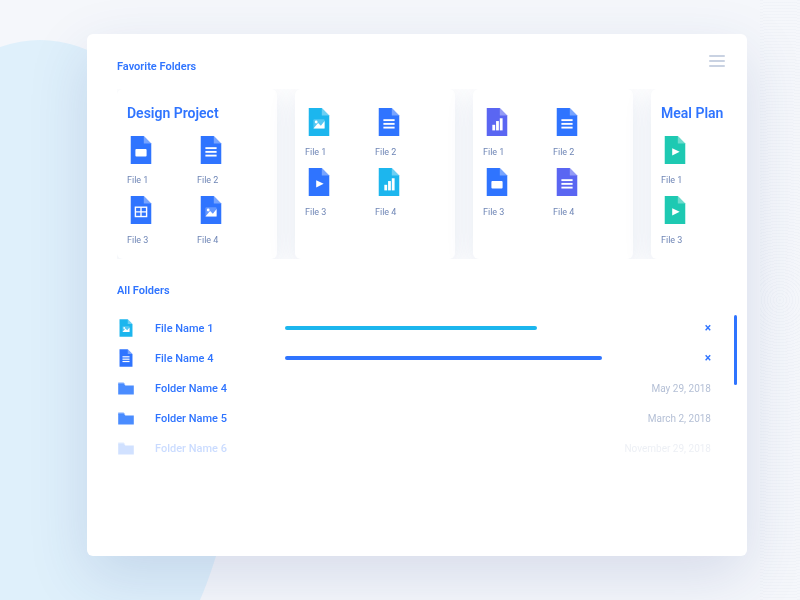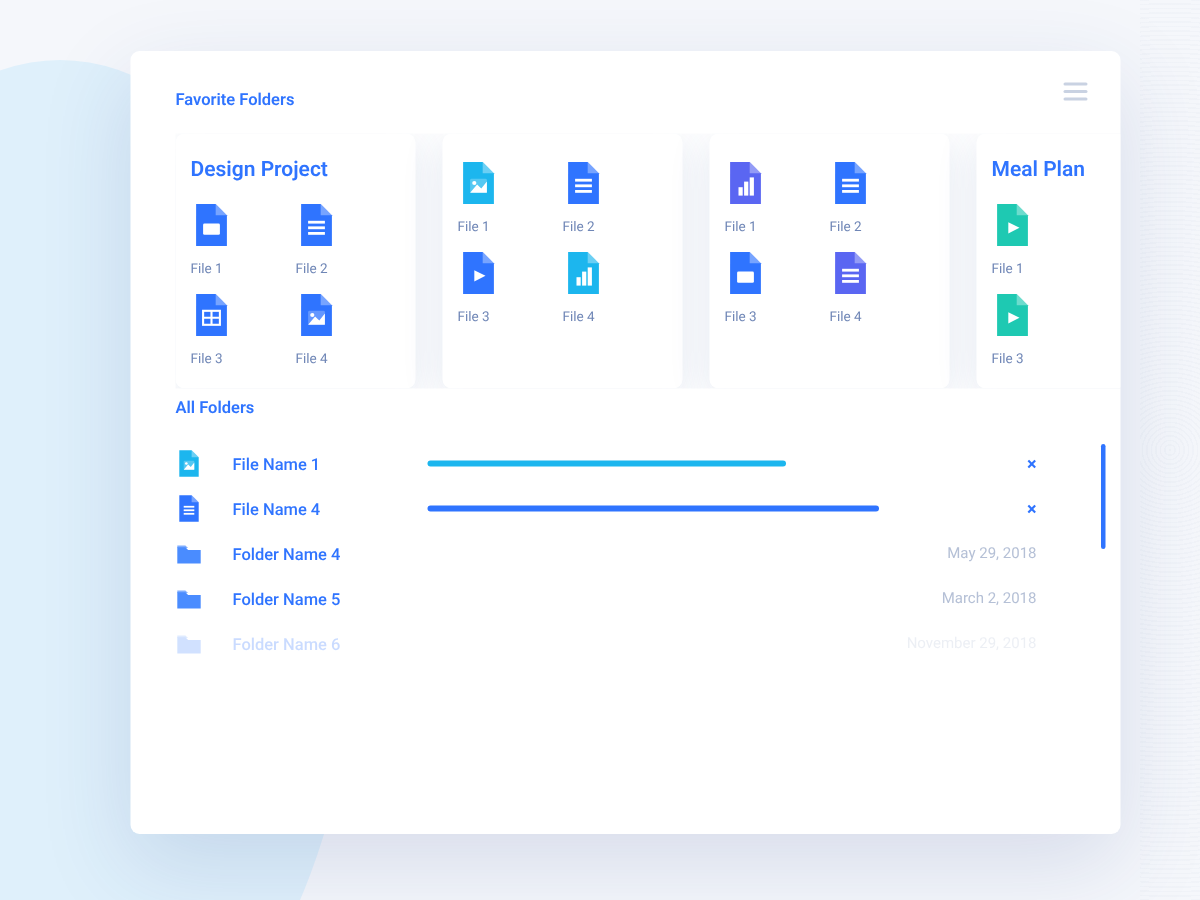--- a/index.html
+++ b/index.html
@@ -45,22 +45,22 @@
     border-radius: 6px;
     box-shadow: 0 6px 28px rgba(60,90,160,.12);
     padding: 16px 10px 14px;
   }
   .folder-title { font-size: 14px; font-weight: 600; color: #2f74ff; text-align:left; margin-bottom: 12px; white-space: nowrap; }
   .file-grid { display: grid; grid-template-columns: 1fr 1fr; gap: 8px 0; }
   .file-cell { display:flex; flex-direction:column; gap:8px; cursor:pointer; }
   .file-label { font-size: 9px; color: #6f86b6; }
   .doc-icon { width: 28px; height: 34px; position: relative; }
   .doc-icon svg { width: 100%; height: 100%; display:block; }
-  .all-section { margin-top: 6px; }
-  .all-list { position: relative; padding-right: 56px; }
+  .all-section { margin-top: 25px; }
+  .all-list { position: relative; padding-right: 36px; }
   .list-row { display:flex; align-items:center; height: 30px; font-size: 11px; color:#2f74ff; font-weight:500; }
   .list-row.faded { opacity:.25;justify-content:flex-end; }
   .row-icon { width: 18px; height: 20px; margin-right: 20px; flex:0 0 18px; }
   .row-icon svg { width:100%; height:100%; display:block; }
   .row-name { flex: 0 0 130px; }
   .row-mid { flex: 1; display:flex; align-items:center; }
   .progress { height:4px; border-radius:3px; }
   .row-right { font-size: 10px; color:#b5c0d6; font-weight:400; text-align:right; flex:0 0 130px; }
   .close-x { color:#2f74ff; font-size:12px; font-weight:700; cursor:pointer; flex:0 0 20px; text-align:right; }
   .scroll-indicator { position:absolute; right:10px; top:2px; width:3px; height:70px; background:#2f74ff; border-radius:2px; }

